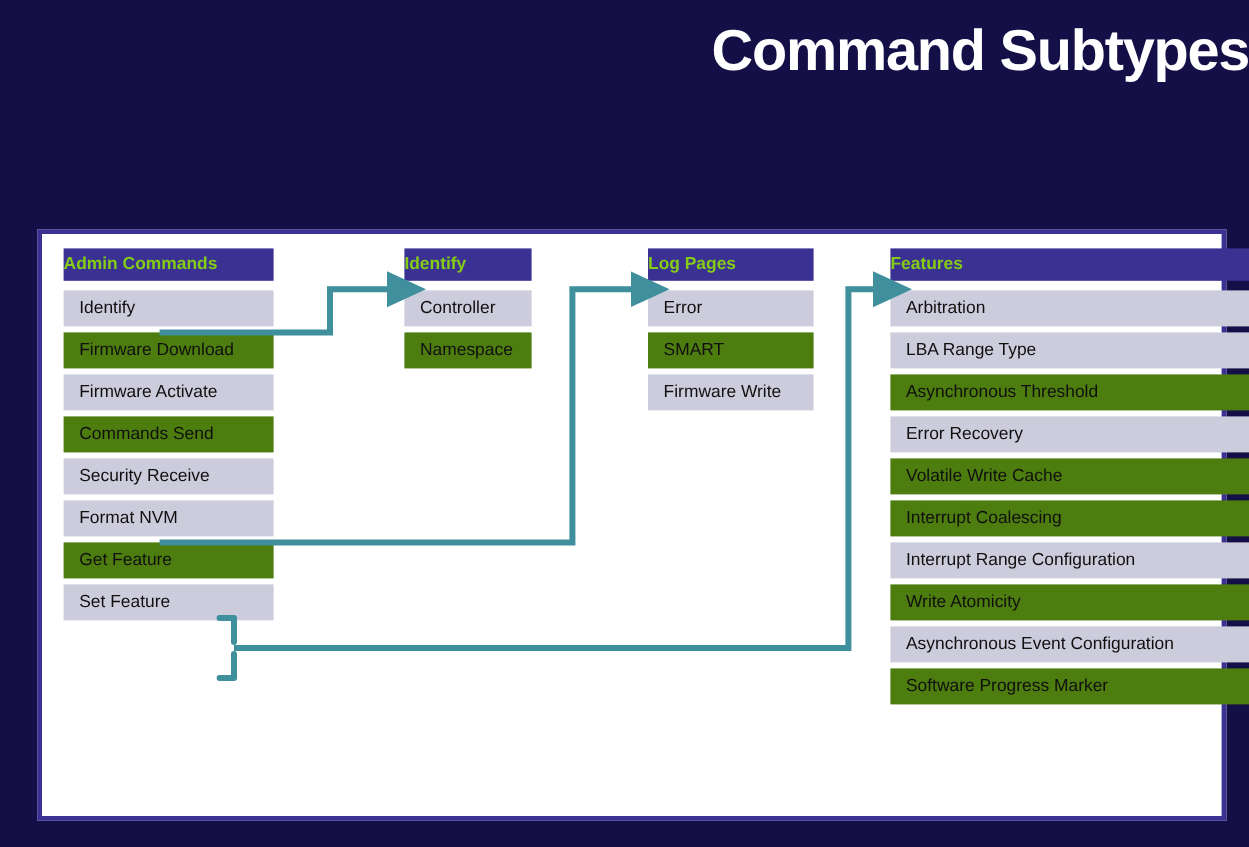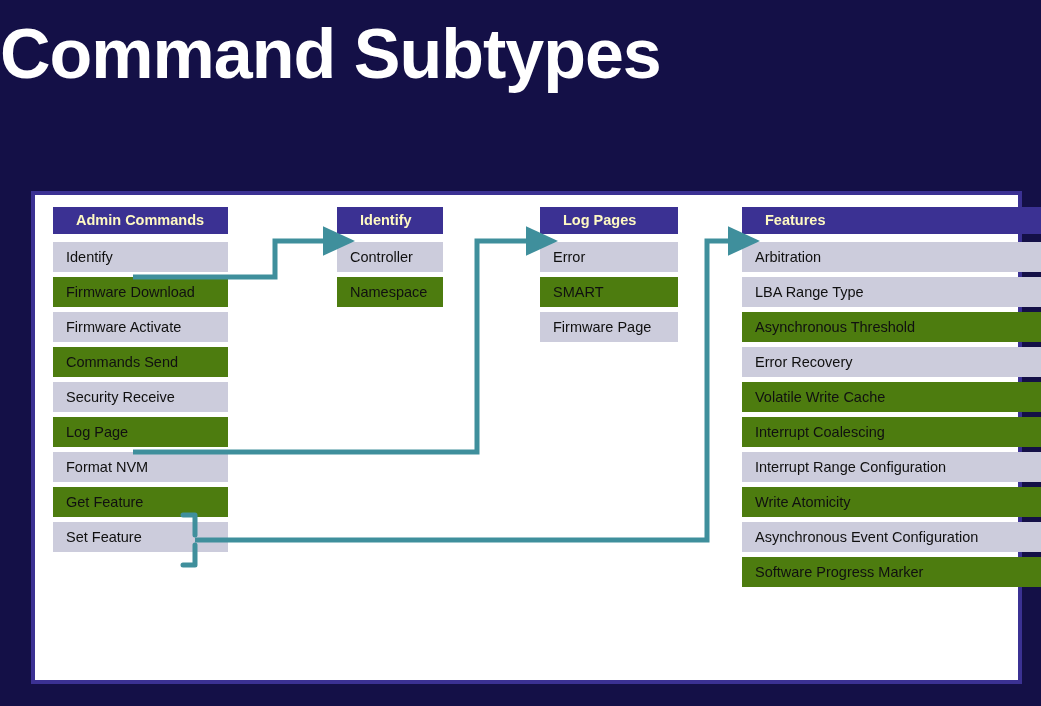--- a/index.html
+++ b/index.html
@@ -14,23 +14,23 @@
     overflow: hidden;
     position: relative;
   }
 
   
   .slide-title {
     position: absolute;
     left: 0;
     top: 18px;
     width: 1041px;
-    text-align: left;
+    text-align: right;
     color: #ffffff;
-    font-size: 70px;
+    font-size: 48px;
     font-weight: bold;
     letter-spacing: -1px;
     line-height: 1.05;
     white-space: nowrap;
   }
 
   
   .panel-frame {
     position: absolute;
     left: 31px;
@@ -47,27 +47,27 @@
     top: 0;
     width: 983px;
     height: 485px;
   }
 
   
   .col {
     position: absolute;
   }
   .col-header {
-    color: #fef9c3;
+    color: #84cc16;
     background: #3b3193;
     font-size: 14.5px;
     font-weight: bold;
     height: 27px;
     line-height: 27px;
-    padding-left: 23px;
+    padding-left: 0;
     box-sizing: border-box;
     white-space: nowrap;
     overflow: hidden;
   }
   .col-rows {
     margin-top: 8px;
   }
   .row {
     height: 30px;
     line-height: 30px;
@@ -107,41 +107,40 @@
   <div class="panel-inner">
 
     <div class="col" id="col-admin">
       <div class="col-header">Admin Commands</div>
       <div class="col-rows">
         <div class="row dark">Identify</div>
         <div class="row light">Firmware Download</div>
         <div class="row dark">Firmware Activate</div>
         <div class="row light">Commands Send</div>
         <div class="row dark">Security Receive</div>
-        <div class="row light">Log Page</div>
         <div class="row dark">Format NVM</div>
         <div class="row light">Get Feature</div>
         <div class="row dark">Set Feature</div>
       </div>
     </div>
 
     <div class="col" id="col-identify">
       <div class="col-header">Identify</div>
       <div class="col-rows">
         <div class="row dark">Controller</div>
         <div class="row light">Namespace</div>
       </div>
     </div>
 
     <div class="col" id="col-logpages">
       <div class="col-header">Log Pages</div>
       <div class="col-rows">
         <div class="row dark">Error</div>
         <div class="row light">SMART</div>
-        <div class="row dark">Firmware Page</div>
+        <div class="row dark">Firmware Write</div>
       </div>
     </div>
 
     <div class="col" id="col-features">
       <div class="col-header">Features</div>
       <div class="col-rows">
         <div class="row dark">Arbitration</div>
         <div class="row dark">LBA Range Type</div>
         <div class="row light">Asynchronous Threshold</div>
         <div class="row dark">Error Recovery</div>

